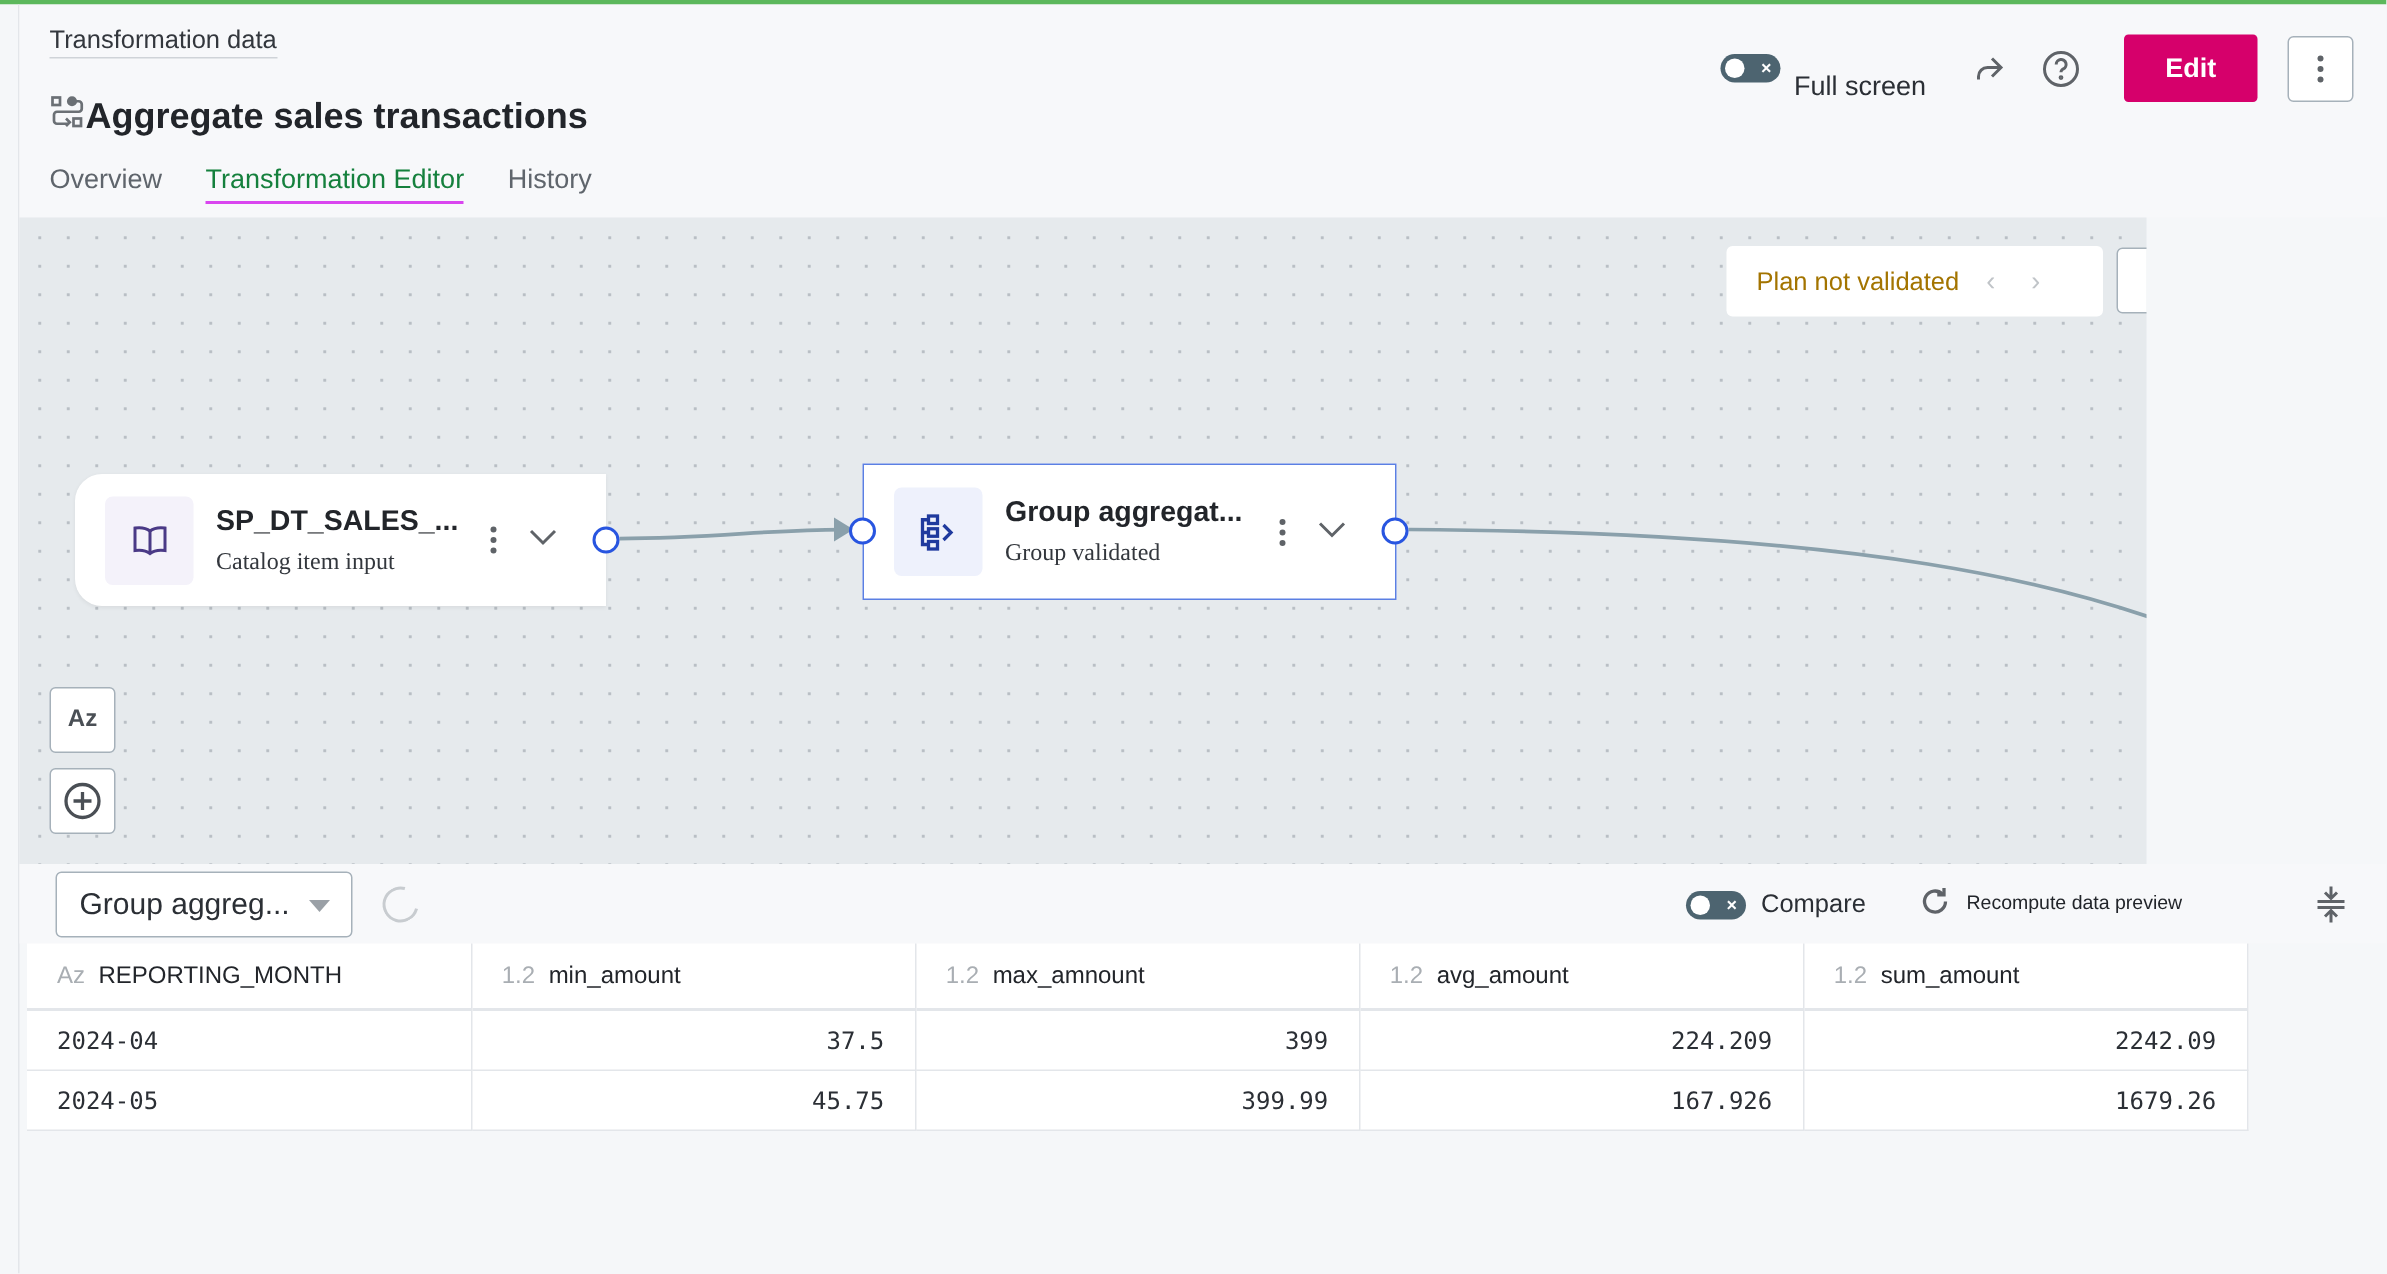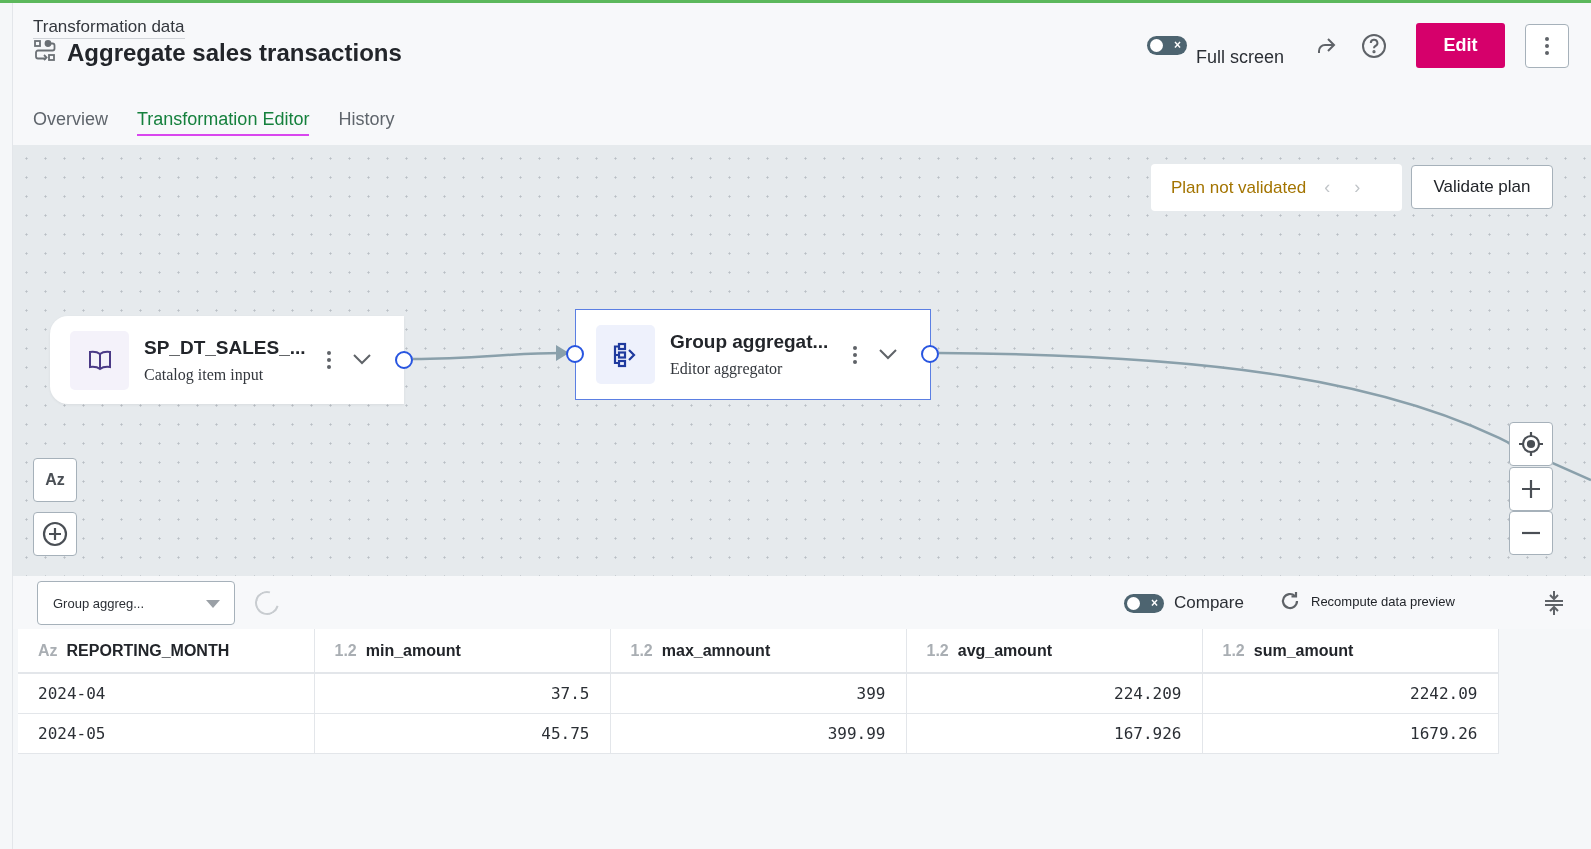--- a/index.html
+++ b/index.html
@@ -3,38 +3,38 @@
 <meta charset="utf-8">
 <style>
   * { box-sizing: border-box; margin: 0; padding: 0; }
   html, body { width: 1591px; height: 849px; overflow: hidden; }
   body { font-family: "Liberation Sans", "DejaVu Sans", sans-serif; background: #f5f7f9; color: #22252a; position: relative; }
   .top-accent { position: absolute; left: 0; top: 0; width: 1591px; height: 3px; background: #5cb85c; }
   .left-rail { position: absolute; left: 0; top: 3px; width: 13px; height: 846px; background: #f5f7f9; border-right: 1px solid #e3e6ea; }
 
   .header { position: absolute; left: 13px; top: 3px; right: 0; height: 142px; background: #f7f8fa; }
   .breadcrumb { position: absolute; left: 20px; top: 14px; font-size: 17px; color: #33373d; border-bottom: 1px solid #cfd3d8; padding-bottom: 1px; }
-  .title-row { position: absolute; left: 20px; top: 36px; display: flex; align-items: center; gap: 10px; }
+  .title-row { position: absolute; left: 20px; top: 60px; display: flex; align-items: center; }
   .title-row svg { width: 24px; height: 24px; }
   .page-title { font-size: 24px; color: #22252a; }
 
   .actions { position: absolute; right: 22px; top: 20px; display: flex; align-items: center; }
   .toggle { width: 40px; height: 19px; border-radius: 10px; background: #4d6470; position: relative; display: inline-block; }
   .toggle .knob { position: absolute; left: 3px; top: 3px; width: 13px; height: 13px; border-radius: 50%; background: #fff; }
   .toggle .x { position: absolute; right: 6px; top: 0; color: #fff; font-size: 12px; line-height: 19px; font-weight: bold; }
   .fs-label { font-size: 18px; color: #2b2f35; margin-left: 9px; margin-right: 28px; margin-top: 24px; }
   .icon-btn { display: inline-flex; align-items: center; justify-content: center; width: 28px; height: 28px; color: #5f6368; cursor: pointer; }
   .edit-btn { width: 89px; height: 45px; background: #d6006b; color: #fff; font-size: 18px; font-weight: bold; border-radius: 3px; border: none; margin-left: 28px; }
   .more-btn { width: 44px; height: 44px; border: 1px solid #a6b1ba; border-radius: 4px; background: #fff; margin-left: 20px; display: inline-flex; align-items: center; justify-content: center; }
 
   .tabs { position: absolute; left: 20px; top: 106px; display: flex; gap: 29px; font-size: 18px; }
   .tab { color: #5f656c; padding-bottom: 4px; cursor: pointer; }
   .tab.active { color: #15803d; border-bottom: 2px solid #d946ef; }
 
-  .canvas { position: absolute; left: 13px; top: 145px; width: 1578px; height: 431px; background-color: #e6eaed;
+  .canvas { position: absolute; left: 13px; top: 145px; width: 1418px; height: 431px; background-color: #e6eaed;
     background-image: radial-gradient(circle, #b8bec4 0.9px, transparent 1.2px); background-size: 19px 19px; background-position: 4px 4px; overflow: hidden; }
   .validation { position: absolute; left: 1138px; top: 19px; width: 251px; height: 47px; background: #fff; border-radius: 4px; display: flex; align-items: center; padding-left: 20px; }
   .validation .status { color: #a37400; font-size: 17px; }
   .validation .nav { color: #c0c4c8; font-size: 18px; margin-left: 18px; }
   .validation .nav + .nav { margin-left: 24px; }
   .validate-btn { position: absolute; left: 1398px; top: 20px; width: 142px; height: 44px; background: #fff; border: 1px solid #a6b1ba; border-radius: 4px; font-size: 17px; color: #22252a; font-weight: 500; }
 
   .node { position: absolute; background: #fff; display: flex; align-items: center; }
   .node-a { left: 37px; top: 171px; width: 354px; height: 88px; border-radius: 18px 0 0 18px; box-shadow: 0 1px 3px rgba(0,0,0,0.06); }
   .node-b { left: 562px; top: 164px; width: 356px; height: 91px; border: 1.5px solid #5b7fe3; }
@@ -47,33 +47,33 @@
   .kebab { margin-left: 18px; width: 10px; display: flex; flex-direction: column; align-items: center; gap: 3px; cursor: pointer; }
   .kebab span { width: 4px; height: 4px; border-radius: 50%; background: #5f6368; }
   .chev { margin-left: 18px; color: #5f6368; cursor: pointer; }
   .port { position: absolute; width: 18px; height: 18px; border: 2px solid #2855e0; border-radius: 50%; background: #fff; }
   .edges { position: absolute; left: 0; top: 0; }
 
   .tool-btn { position: absolute; width: 44px; height: 44px; background: #fff; border: 1px solid #a6b1ba; border-radius: 4px; display: flex; align-items: center; justify-content: center; cursor: pointer; }
   .az-btn { font-weight: bold; color: #4a4f55; font-size: 16px; }
 
   .preview-bar { position: absolute; left: 13px; top: 576px; width: 1578px; height: 53px; background: #f7f8fa; }
-  .node-select { position: absolute; left: 24px; top: 5px; width: 198px; height: 44px; background: #fff; border: 1px solid #a6b1ba; border-radius: 4px; font-size: 13px; padding-left: 15px; display: flex; align-items: center; color: #2b2f35; }
+  .node-select { position: absolute; left: 24px; top: 5px; width: 198px; height: 44px; background: #fff; border: 1px solid #a6b1ba; border-radius: 4px; font-size: 20px; padding-left: 15px; display: flex; align-items: center; color: #2b2f35; }
   .node-select .caret { position: absolute; right: 14px; top: 18px; width: 0; height: 0; border-left: 7px solid transparent; border-right: 7px solid transparent; border-top: 8px solid #9aa0a6; }
   .spinner { position: absolute; left: 242px; top: 15px; width: 24px; height: 24px; border: 2.5px solid #c8ccd0; border-right-color: transparent; border-radius: 50%; transform: rotate(-30deg); }
   .compare { position: absolute; left: 1111px; top: 17px; display: flex; align-items: center; }
   .compare-label { margin-left: 10px; font-size: 17px; color: #2b2f35; }
   .recompute { position: absolute; left: 1266px; top: 14px; display: flex; align-items: center; gap: 10px; cursor: pointer; }
   .recompute-label { font-size: 13px; color: #22252a; font-weight: 500; }
   .collapse-icon { position: absolute; left: 1530px; top: 14px; }
 
   .table-wrap { position: absolute; left: 18px; top: 629px; width: 1573px; height: 220px; background: #f5f7f9; }
   table { border-collapse: collapse; background: #fff; }
   th, td { border-right: 1px solid #e3e6ea; width: 296px; }
-  th { height: 44px; text-align: left; font-weight: bold; font-size: 16px; color: #22252a; padding-left: 20px; border-bottom: 2px solid #e3e6ea; }
+  th { height: 44px; text-align: left; font-weight: normal; font-size: 16px; color: #22252a; padding-left: 20px; border-bottom: 2px solid #e3e6ea; }
   th .type { color: #a9aeb3; margin-right: 9px; font-size: 16px; }
   td { height: 40px; font-family: "DejaVu Sans Mono", "Liberation Mono", monospace; font-size: 16px; color: #2b2f35; text-align: right; padding-right: 20px; border-bottom: 1px solid #e3e6ea; }
   td.text { text-align: left; padding-left: 20px; padding-right: 0; }
 </style>
 </head>
 <body>
 
 <div class="top-accent"></div>
 <div class="left-rail"></div>
 
@@ -171,21 +171,21 @@
       <svg width="28" height="28" viewBox="0 0 28 28" fill="none" stroke="#1f3a9e" stroke-width="2.2">
           <rect x="7" y="3" width="6" height="5"></rect>
           <rect x="7" y="11.5" width="6" height="5"></rect>
           <rect x="7" y="20" width="6" height="5"></rect>
           <path d="M7 14H3v8h4M7 5.5H3v8"></path>
           <path d="M17 9l5 5-5 5"></path>
         </svg>
     </div>
     <div class="node-text">
       <div class="node-title">Group aggregat...</div>
-      <div class="node-sub">Editor aggregator</div>
+      <div class="node-sub">Group validated</div>
     </div>
     <span class="kebab">
         <span></span>
         <span></span>
         <span></span>
       </span>
     <span class="chev">
       <svg width="20" height="12" viewBox="0 0 20 12" fill="none" stroke="#5f6368" stroke-width="2">
           <path d="M2 2l8 8 8-8"></path>
         </svg>

